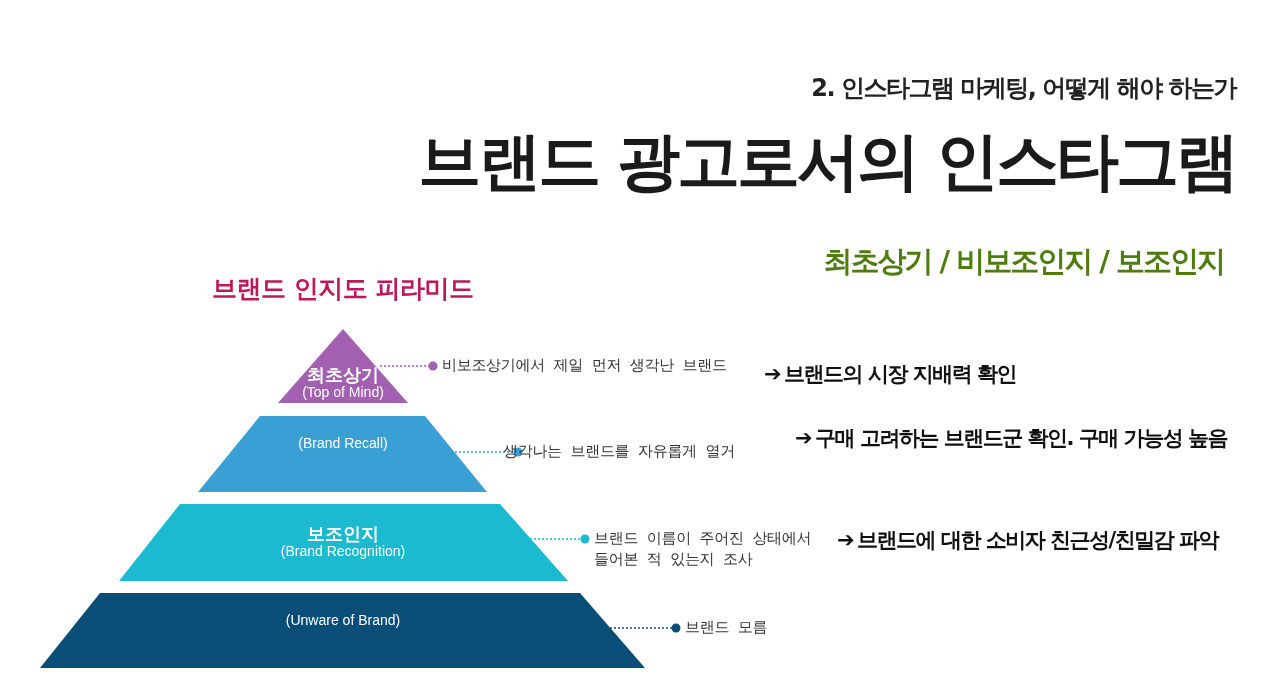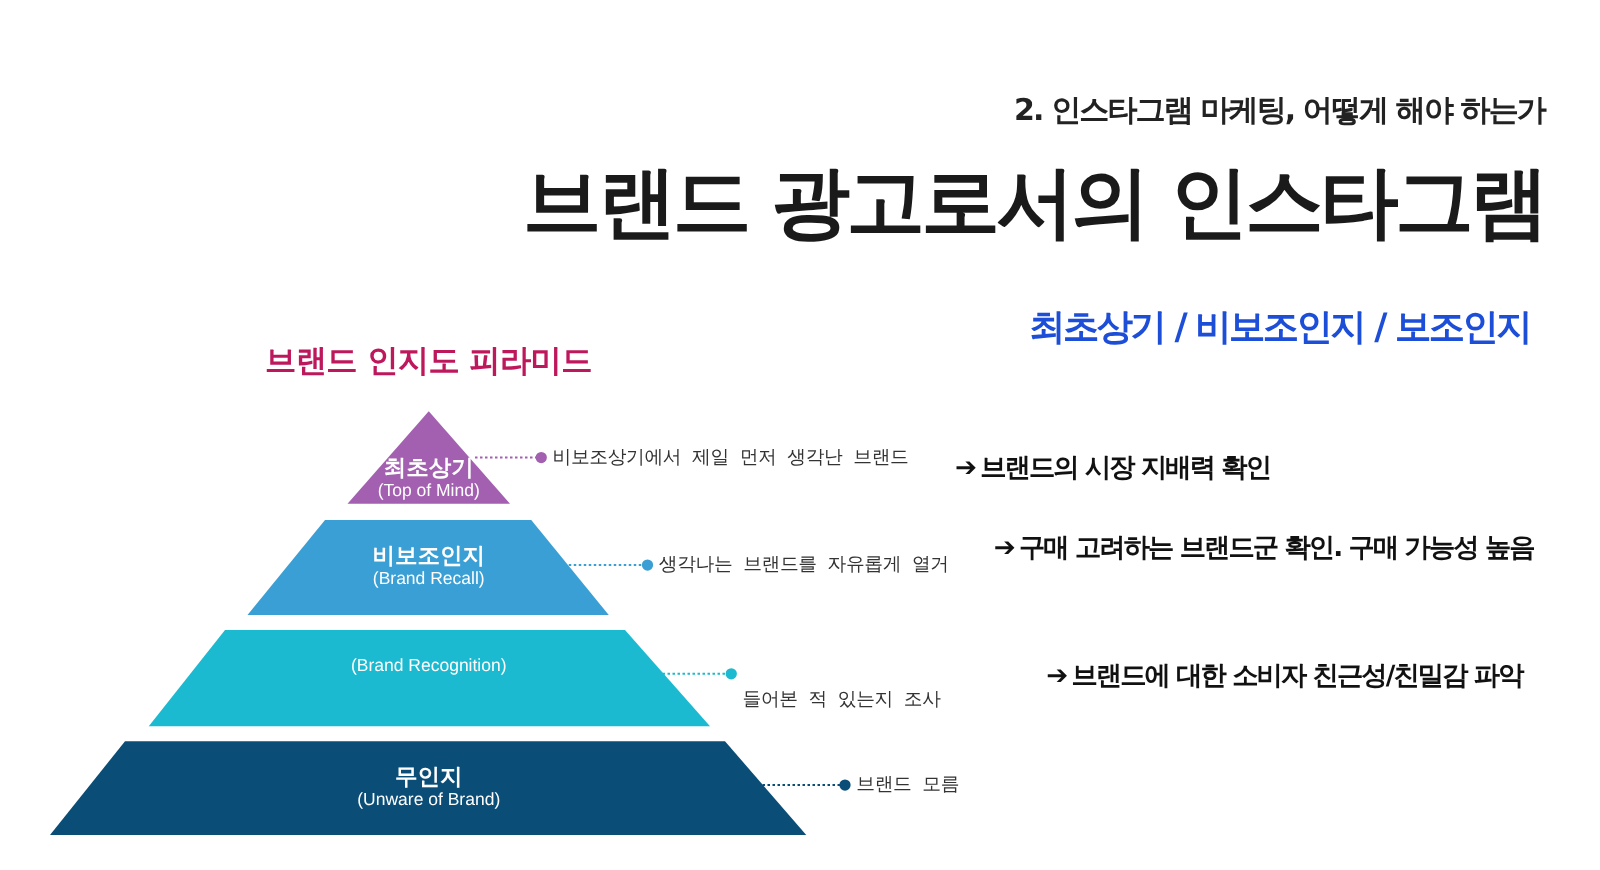--- a/index.html
+++ b/index.html
@@ -13,21 +13,21 @@
   .subtitle {
     right: 44px; top: 72px; font-size: 24px; font-weight: bold; letter-spacing: -1.5px;
     color: #222;
   }
   .title {
     right: 44px; top: 130px; font-size: 63px; font-weight: bold; letter-spacing: -3px;
     color: #1a1a1a; line-height: 1; text-align: right;
   }
   .categories {
     right: 56px; top: 242px; font-size: 29px; font-weight: bold; letter-spacing: -2px;
-    color: #1d4ed8;
+    color: #4d7c0f;
   }
   .pyr-title {
     left: 212px; top: 272px; font-size: 25px; font-weight: bold; letter-spacing: -0.5px;
     color: #be185d;
   }
   svg.pyramid { position: absolute; left: 0; top: 0; }
   .level-label {
     position: absolute; text-align: center; color: #ffffff; line-height: 1.05;
   }
   .level-label .ko { font-size: 18px; font-weight: bold; display: block; }
@@ -70,35 +70,34 @@
 
   <line x1="610" y1="628" x2="674" y2="628" stroke="#0a4e78" stroke-width="1.5" stroke-dasharray="2,2"></line>
   <circle cx="676" cy="628" r="4.5" fill="#0a4e78"></circle>
 </svg>
 
 <div class="level-label" style="left:283px; top:366px; width:120px;">
   <span class="ko">최초상기</span>
   <span class="en">(Top of Mind)</span>
 </div>
 <div class="level-label" style="left:243px; top:436px; width:200px;">
-  <span class="ko">비보조인지</span>
   <span class="en">(Brand Recall)</span>
 </div>
 <div class="level-label" style="left:243px; top:525px; width:200px;">
+  <span class="ko">보조인지</span>
   <span class="en">(Brand Recognition)</span>
 </div>
 <div class="level-label" style="left:243px; top:613px; width:200px;">
-  <span class="ko">무인지</span>
   <span class="en">(Unware of Brand)</span>
 </div>
 
 <div class="desc" style="left:442px; top:356px;">비보조상기에서 제일 먼저 생각난 브랜드</div>
-<div class="desc" style="left:527px; top:442px;">생각나는 브랜드를 자유롭게 열거</div>
+<div class="desc" style="left:503px; top:442px;">생각나는 브랜드를 자유롭게 열거</div>
 <div class="desc" style="left:594px; top:529px;">
-  <br>
+  <span>브랜드 이름이 주어진 상태에서</span><br>
   <span>들어본 적 있는지 조사</span>
 </div>
 <div class="desc" style="left:685px; top:618px;">브랜드 모름</div>
 
 <div class="conclusion" style="left:764px; top:360px;">
   <span class="arrow">➔</span><span>브랜드의 시장 지배력 확인</span>
 </div>
 <div class="conclusion" style="left:795px; top:424px;">
   <span class="arrow">➔</span><span>구매 고려하는 브랜드군 확인. 구매 가능성 높음</span>
 </div>

